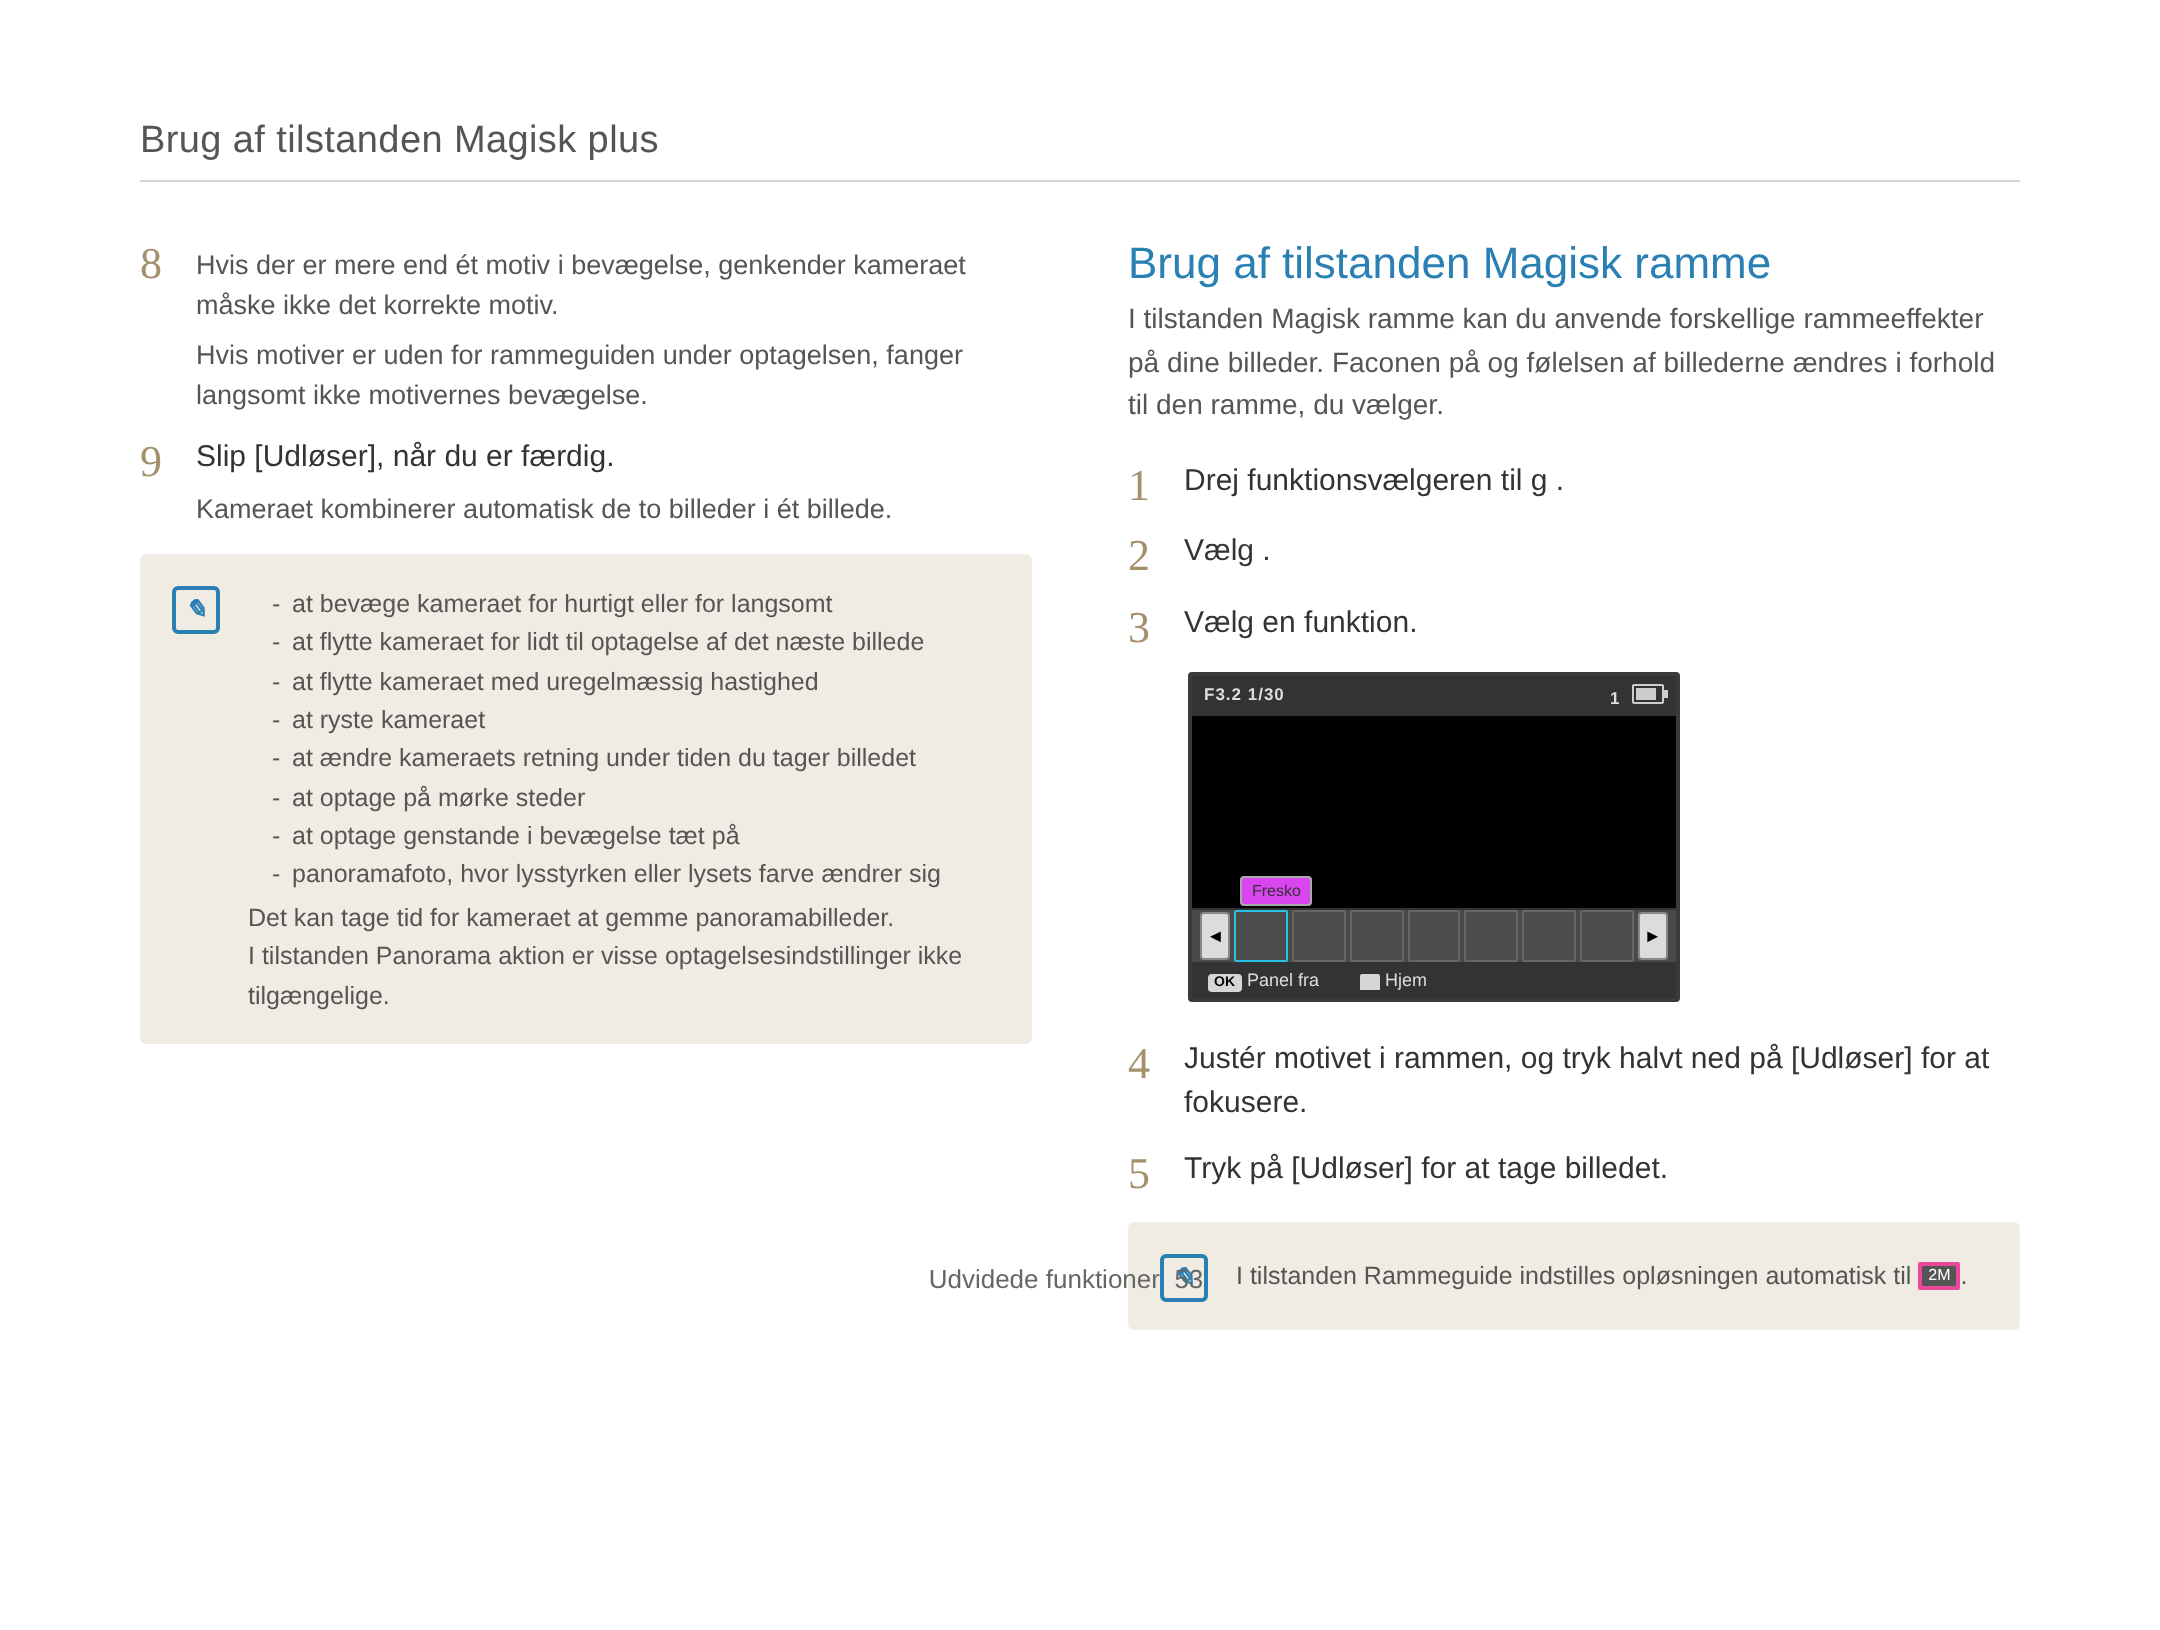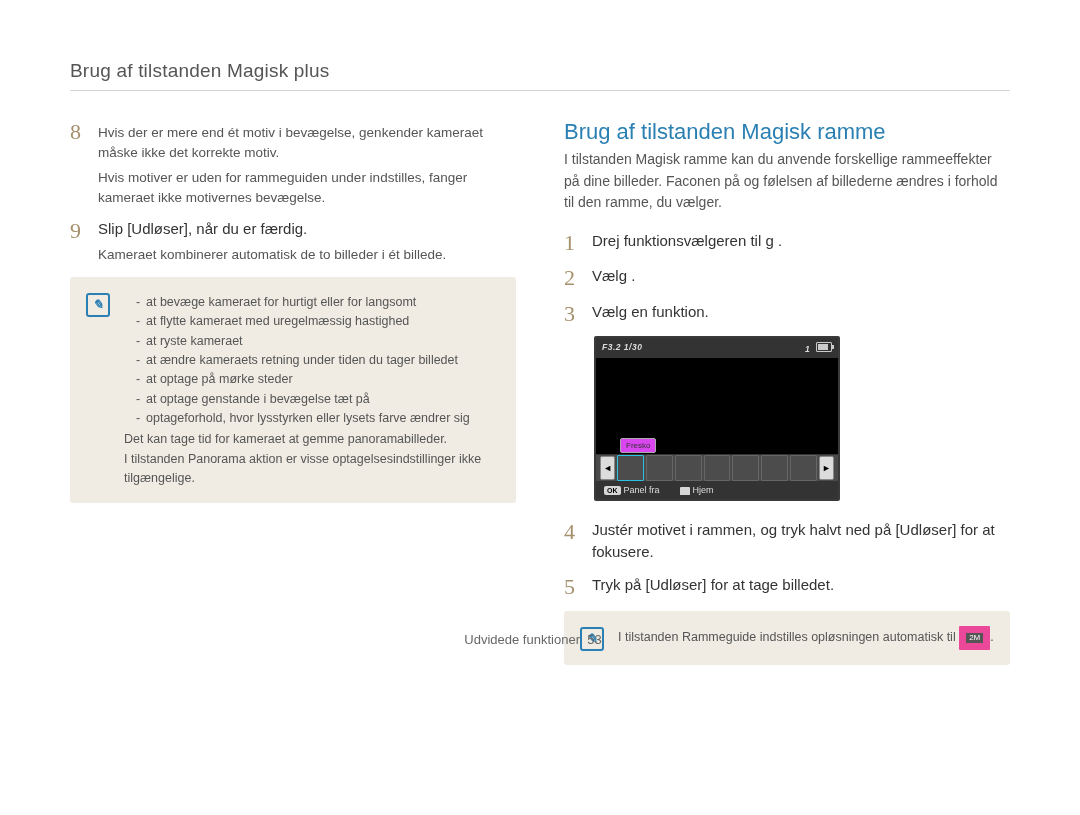--- a/index.html
+++ b/index.html
@@ -128,21 +128,20 @@
     color: #ddd;
   }
   .cs-top {
     display: flex;
     justify-content: space-between;
     padding: 4px 6px;
     background: #333;
     font-size: 8.5px;
     font-weight: bold;
     letter-spacing: 0.5px;
-    font-style: italic;
   }
   .cs-main {
     height: 96px;
     background: #000;
   }
   .cs-row {
     display: flex;
     align-items: center;
     padding: 0 4px;
     gap: 2px;
@@ -211,21 +210,21 @@
     position: relative;
     vertical-align: middle;
   }
   .res-chip {
     display: inline-block;
     background: #555;
     color: #fff;
     font-size: 8px;
     padding: 0 3px;
     border-radius: 1px;
-    border: 7px solid #ec4899;
+    border: 2px solid #ec4899;
     vertical-align: middle;
     line-height: 10px;
   }
   .footer {
     position: absolute;
     bottom: 38px;
     left: 0;
     right: 14px;
     text-align: center;
     font-size: 13px;
@@ -263,43 +262,44 @@
   <div class="divider"></div>
 
   <div class="columns">
 
     <div class="col">
 
       <div class="step">
         <div class="step-num">8</div>
         <div class="step-body">
           <div class="subtext">Hvis der er mere end ét motiv i bevægelse, genkender kameraet måske ikke det korrekte motiv.</div>
-          <div class="subtext">Hvis motiver er uden for rammeguiden under indstilles, fanger kameraet ikke motivernes bevægelse.</div>
+          <div class="subtext">Hvis motiver er uden for rammeguiden under optagelsen, fanger langsomt ikke motivernes bevægelse.</div>
         </div>
       </div>
 
       <div class="step">
         <div class="step-num">9</div>
         <div class="step-body">
           <div class="step-main">Slip [Udløser], når du er færdig.</div>
           <div class="subtext">Kameraet kombinerer automatisk de to billeder i ét billede.</div>
         </div>
       </div>
 
       <div class="note-box">
         <div class="note-icon">✎</div>
         <div class="note-body">
           <ul>
             <li>at bevæge kameraet for hurtigt eller for langsomt</li>
+            <li>at flytte kameraet for lidt til optagelse af det næste billede</li>
             <li>at flytte kameraet med uregelmæssig hastighed</li>
             <li>at ryste kameraet</li>
             <li>at ændre kameraets retning under tiden du tager billedet</li>
             <li>at optage på mørke steder</li>
             <li>at optage genstande i bevægelse tæt på</li>
-            <li>optageforhold, hvor lysstyrken eller lysets farve ændrer sig</li>
+            <li>panoramafoto, hvor lysstyrken eller lysets farve ændrer sig</li>
           </ul>
           <div>Det kan tage tid for kameraet at gemme panoramabilleder.</div>
           <div>I tilstanden Panorama aktion er visse optagelsesindstillinger ikke tilgængelige.</div>
         </div>
       </div>
     </div>
 
     <div class="col">
       <div class="section-title">Brug af tilstanden Magisk ramme</div>
       <div class="intro">I tilstanden Magisk ramme kan du anvende forskellige rammeeffekter på dine billeder. Faconen på og følelsen af billederne ændres i forhold til den ramme, du vælger.</div>

